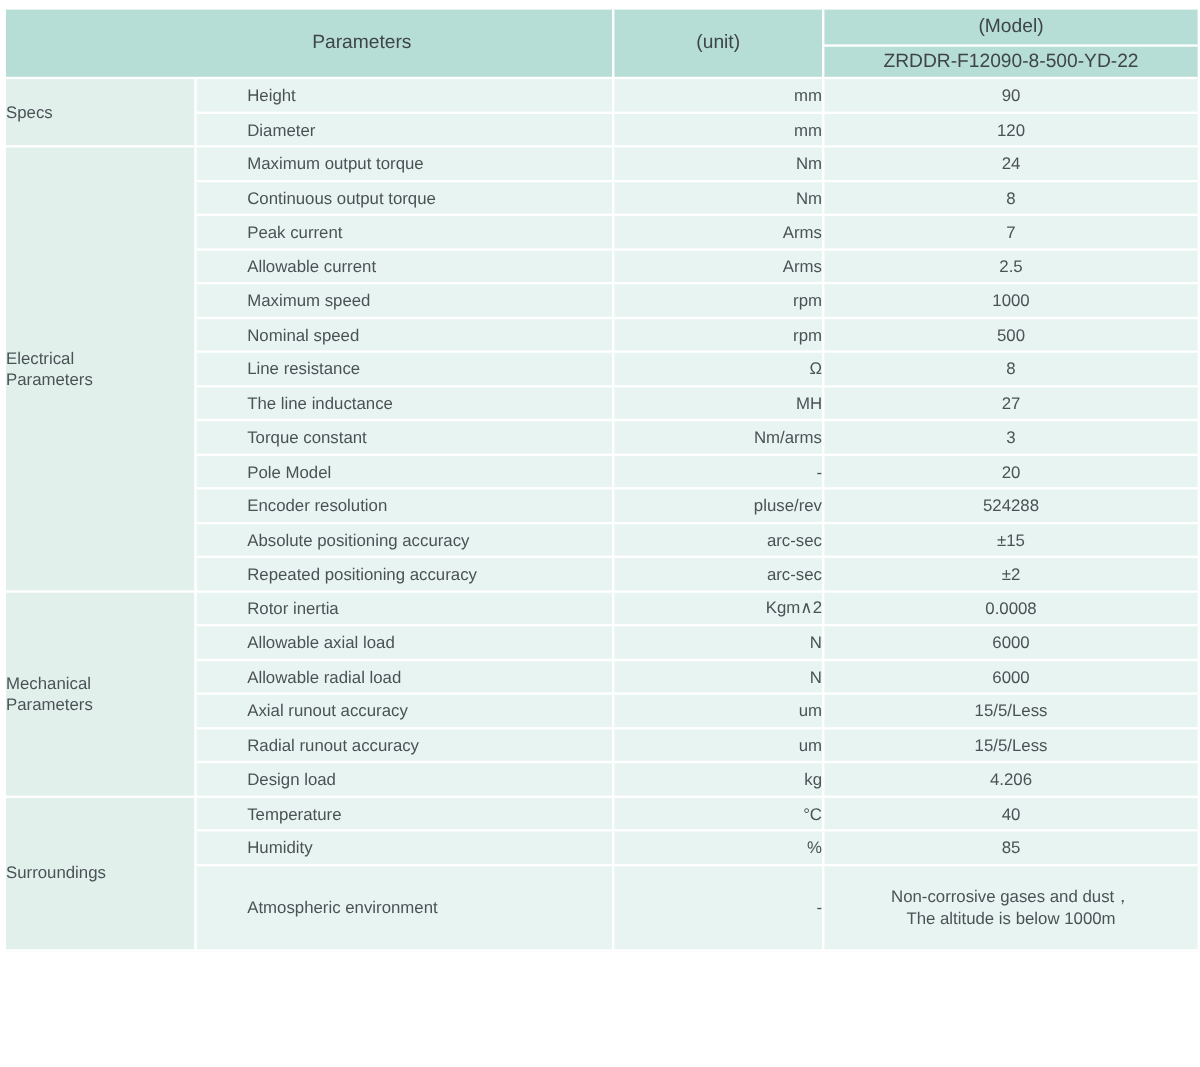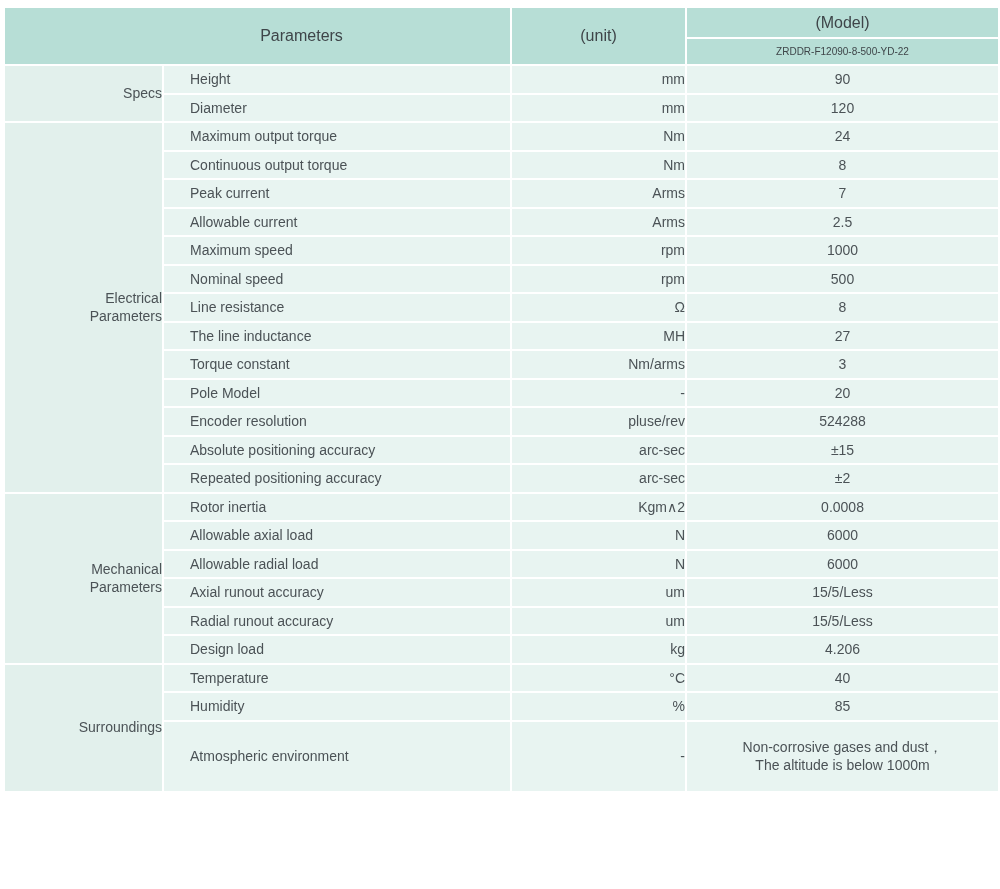--- a/index.html
+++ b/index.html
@@ -47,40 +47,40 @@
     border-left:2px solid var(--divider);
     border-bottom:2px solid var(--divider);
   }
   th.h-model{
     height:30px;
     border-left:2px solid var(--divider);
     border-bottom:2px solid var(--divider);
   }
   th.h-model-val{
     height:26px;
-    font-size:10px;
+    font-size:16px;
     border-left:2px solid var(--divider);
     border-bottom:2px solid var(--divider);
   }
 
   tbody td{
     background:var(--row-bg);
     height:28.5px;
     font-size:14px;
     vertical-align:middle;
     border-bottom:2px solid var(--divider);
   }
   tbody td.cat{
     background:var(--cat-bg);
-    text-align:right;
+    text-align:left;
     white-space:pre-line;
     line-height:1.3;
   }
   tbody td.param{
-    padding-left:26px;
+    padding-left:42px;
     border-left:2px solid var(--divider);
   }
   tbody td.unit{
     text-align:right;
     border-left:2px solid var(--divider);
   }
   tbody td.value{
     text-align:center;
     border-left:2px solid var(--divider);
     white-space:pre-line;

